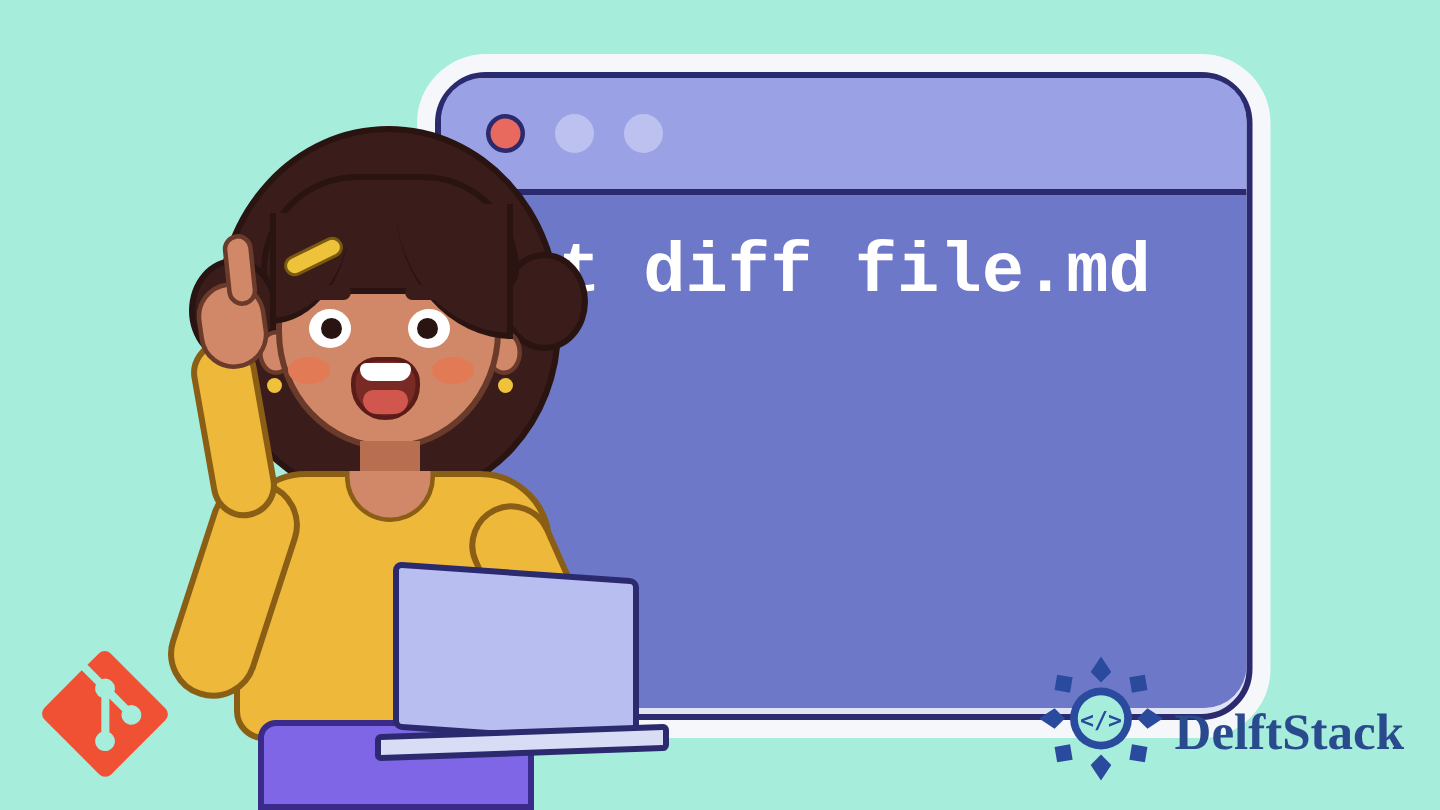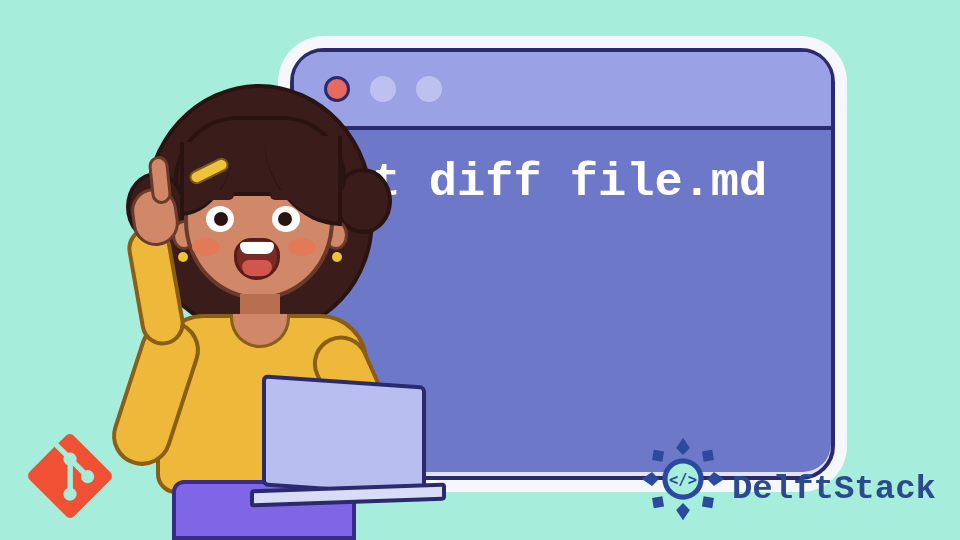--- a/index.html
+++ b/index.html
@@ -104,21 +104,21 @@
   .pants{position:absolute;left:80px;top:402px;width:184px;height:60px;background:#7e66e6;border-radius:12px 12px 0 0;border:4px solid #3a2a8a;}
   .laptop{position:absolute;left:170px;top:302px;width:200px;height:128px;}
   .laptop-screen{position:absolute;left:0;top:0;width:164px;height:112px;background:#b8bff0;border:4px solid #2b2a6e;border-radius:6px;transform:skewY(4deg);}
   .laptop-base{position:absolute;left:-12px;top:106px;width:196px;height:18px;background:#d8dcf4;border:4px solid #2b2a6e;border-radius:4px;transform:skewY(-2deg);}
   
   .git-logo{position:absolute;left:28px;bottom:22px;width:84px;height:84px;}
   .git-logo svg{width:100%;height:100%;}
   
   .delft{position:absolute;right:24px;bottom:18px;display:flex;align-items:center;gap:6px;}
   .delft-badge{width:86px;height:86px;position:relative;}
-  .delft-text{font-size:34px;font-weight:600;color:#2a4a8e;font-family:Liberation Mono, monospace;margin-top:20px;}
+  .delft-text{font-size:34px;font-weight:600;color:#2a4a8e;font-family:Liberation Serif, serif;margin-top:20px;}
 </style>
 </head>
 <body>
 
 <div class="terminal-wrap">
   <div class="terminal-header">
     <div class="dot red"></div>
     <div class="dot light1"></div>
     <div class="dot light2"></div>
   </div>

